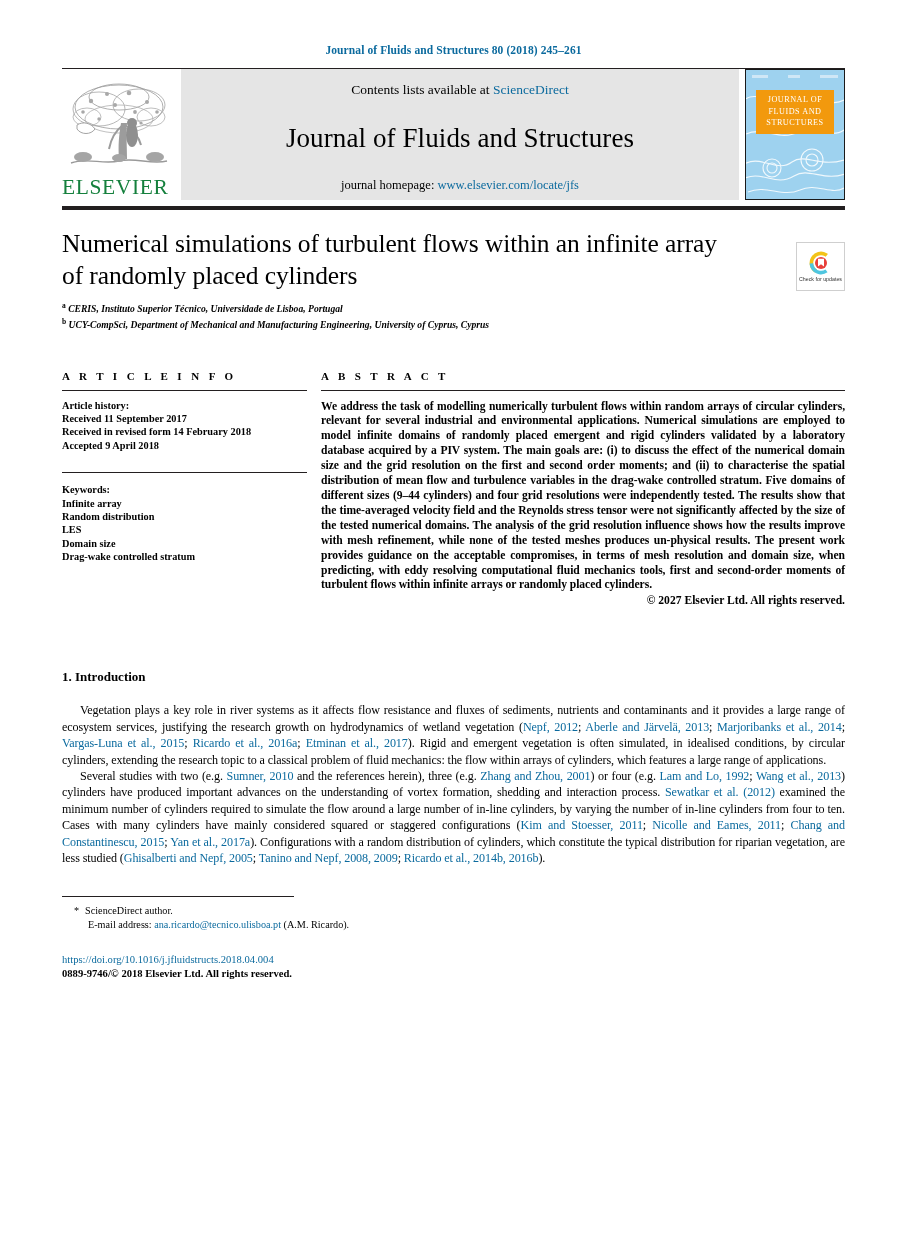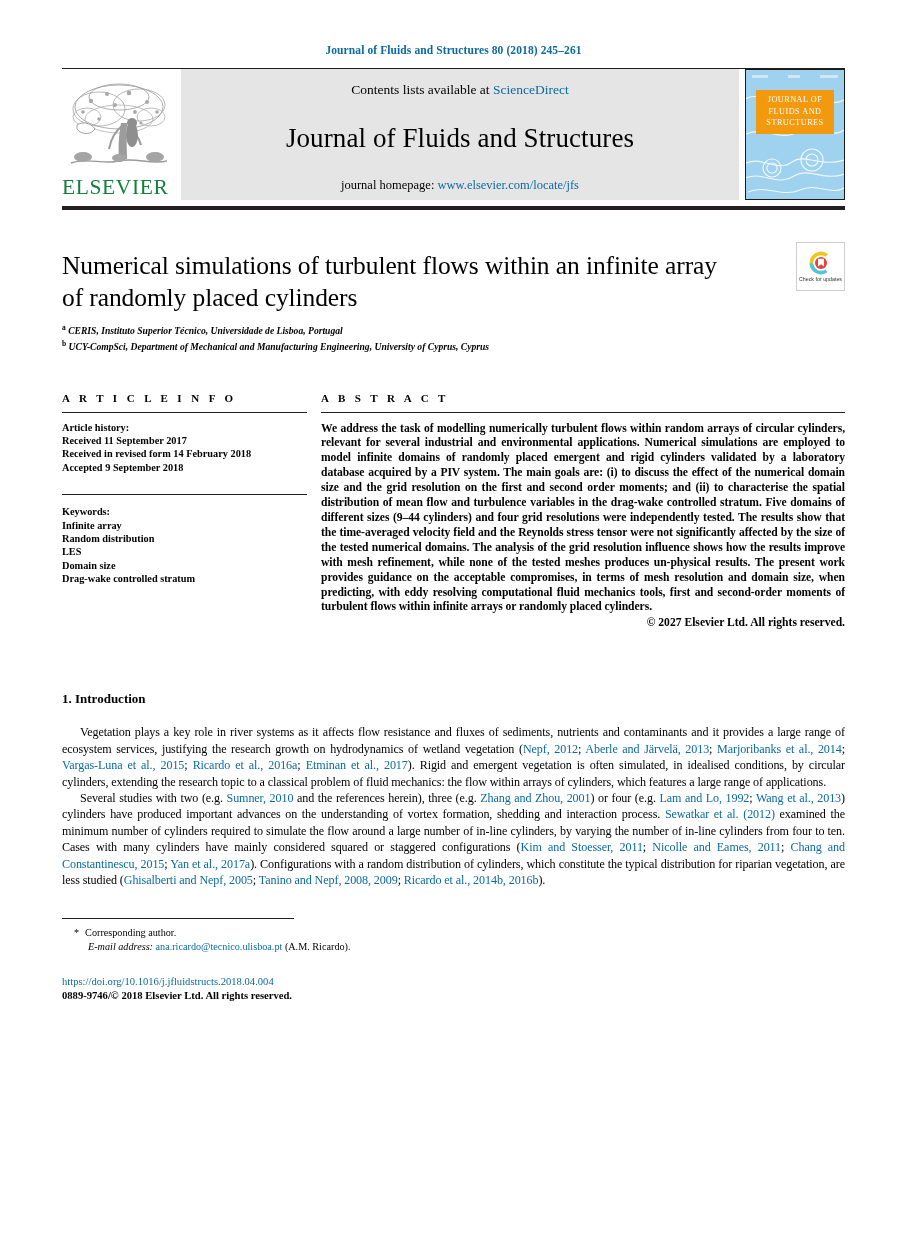--- a/index.html
+++ b/index.html
@@ -117,21 +117,21 @@
     font-size: 4px;
     color: #5d9fc4;
   }
   .cover-topmarks span { background:#cfe7f6; height:3px; }
   .thick-rule {
     border-top: 4.5px solid #231f20;
     margin-top: 6px;
   }
 
   
-  .titleblock { position: relative; padding-top: 40px; }
+  .titleblock { position: relative; padding-top: 18px; }
   h1.paper-title {
     font-family: "Liberation Serif", serif;
     font-weight: normal;
     font-size: 25.5px;
     line-height: 32px;
     margin: 0;
     max-width: 660px;
     letter-spacing: -.1px;
   }
   .authors {
@@ -237,21 +237,21 @@
     border-top: 1px solid #231f20;
     margin-top: 30px;
   }
   .footnote {
     font-size: 10.2px;
     line-height: 13.4px;
     padding-top: 7px;
     padding-left: 12px;
   }
   .footnote .star { margin-right: 6px; }
-  .footnote .em { font-style: italic; }
+  .footnote .em { }
   .footer-block {
     margin-top: 22px;
     font-size: 10.6px;
     line-height: 14px;
   }
   .footer-issn { font-weight: bold; }
 </style>
 </head>
 <body>
 
@@ -362,21 +362,21 @@
 
   <div class="info-abstract">
 
     <div class="col-info">
       <div class="sec-head">A R T I C L E   I N F O</div>
       <div class="hr-thin"></div>
       <div class="info-body">
         <div class="it">Article history:</div>
         <div>Received 11 September 2017</div>
         <div>Received in revised form 14 February 2018</div>
-        <div>Accepted 9 September 2018</div>
+        <div>Accepted 9 April 2018</div>
       </div>
       <div class="spacer-rule"></div>
       <div class="info-body kw-block">
         <div class="it">Keywords:</div>
         <div class="kw-line">Infinite array</div>
         <div class="kw-line">Random distribution</div>
         <div class="kw-line">LES</div>
         <div class="kw-line">Domain size</div>
         <div class="kw-line">Drag-wake controlled stratum</div>
       </div>
@@ -390,21 +390,21 @@
     </div>
   </div>
 
   <div class="section-title">1. Introduction</div>
   <p class="body">Vegetation plays a key role in river systems as it affects flow resistance and fluxes of sediments, nutrients and contaminants and it provides a large range of ecosystem services, justifying the research growth on hydrodynamics of wetland vegetation (<span class="link">Nepf, 2012</span>; <span class="link">Aberle and Järvelä, 2013</span>; <span class="link">Marjoribanks et al., 2014</span>; <span class="link">Vargas-Luna et al., 2015</span>; <span class="link">Ricardo et al., 2016a</span>; <span class="link">Etminan et al., 2017</span>). Rigid and emergent vegetation is often simulated, in idealised conditions, by circular cylinders, extending the research topic to a classical problem of fluid mechanics: the flow within arrays of cylinders, which features a large range of applications.</p>
   <p class="body">Several studies with two  (e.g. <span class="link">Sumner, 2010</span> and the references herein), three  (e.g. <span class="link">Zhang and Zhou, 2001</span>) or four  (e.g. <span class="link">Lam and Lo, 1992</span>; <span class="link">Wang et al., 2013</span>) cylinders have produced important advances on the understanding of vortex formation, shedding and interaction process. <span class="link">Sewatkar et al. (2012)</span> examined the minimum number of cylinders required to simulate the flow around a large number of in-line cylinders, by varying the number of in-line cylinders from four to ten. Cases with many cylinders have mainly considered squared or staggered configurations  (<span class="link">Kim and Stoesser, 2011</span>; <span class="link">Nicolle and Eames, 2011</span>; <span class="link">Chang and Constantinescu, 2015</span>; <span class="link">Yan et al., 2017a</span>). Configurations with a random distribution of cylinders, which constitute the typical distribution for riparian vegetation, are less studied  (<span class="link">Ghisalberti and Nepf, 2005</span>; <span class="link">Tanino and Nepf, 2008, 2009</span>; <span class="link">Ricardo et al., 2014b, 2016b</span>).</p>
 
   <div class="footnote-rule"></div>
   <div class="footnote">
     <div>
-      <span class="star">*</span><span>Corresponding author.</span>
+      <span class="star">*</span><span>ScienceDirect author.</span>
     </div>
     <div style="padding-left:14px">
       <span class="em">E-mail address:</span>
       <span class="link">ana.ricardo@tecnico.ulisboa.pt</span>
       <span>(A.M. Ricardo).</span>
     </div>
   </div>
   <div class="footer-block">
     <div class="link">https://doi.org/10.1016/j.jfluidstructs.2018.04.004</div>
     <div class="footer-issn">0889-9746/© 2018 Elsevier Ltd. All rights reserved.</div>

